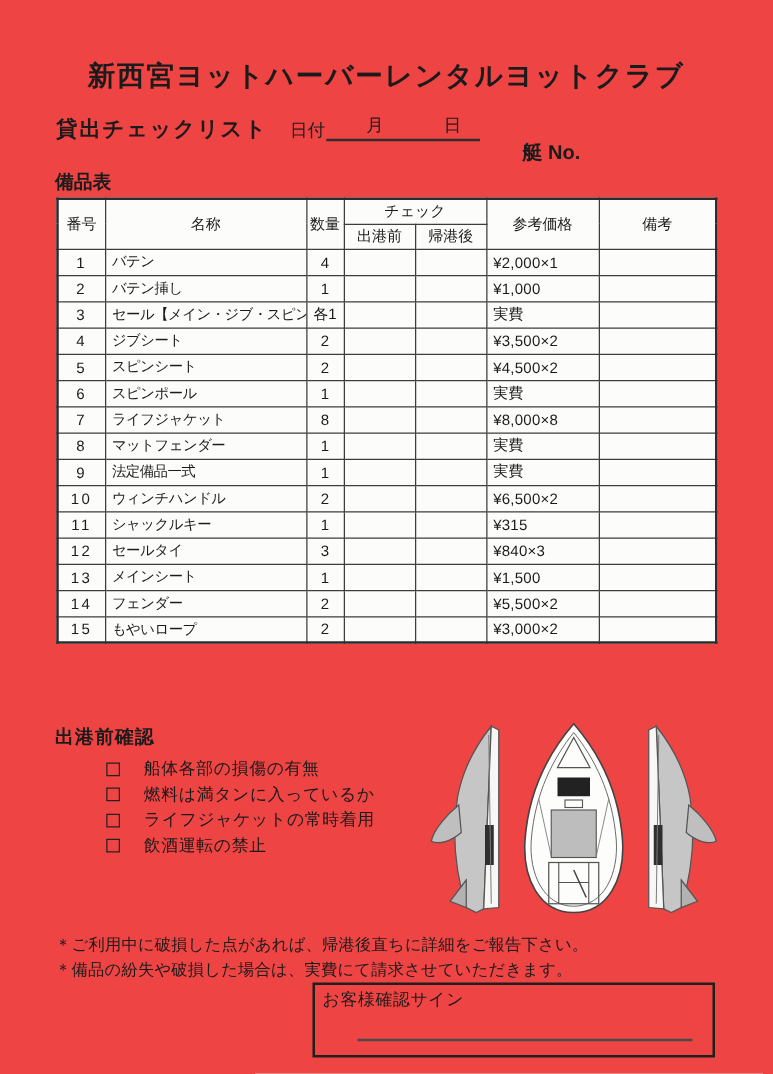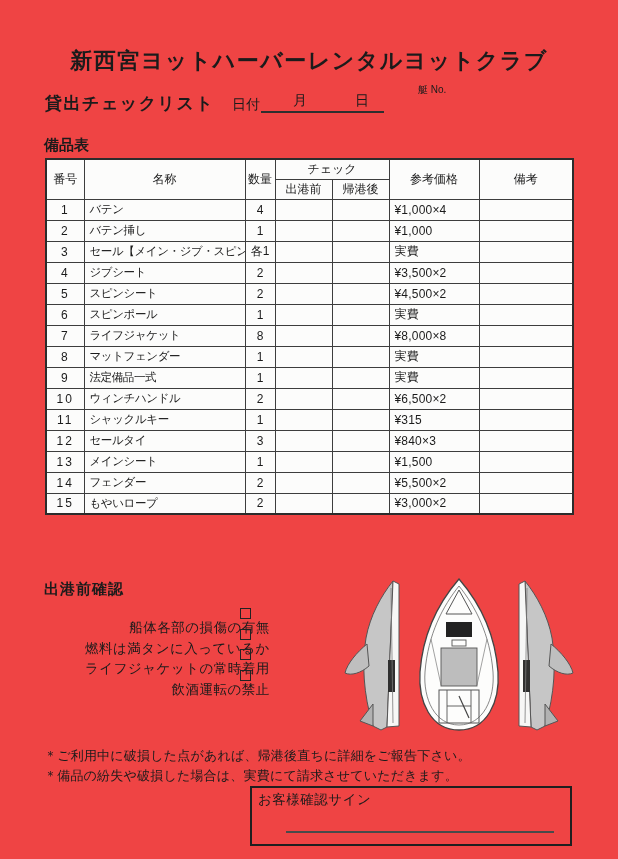--- a/index.html
+++ b/index.html
@@ -11,21 +11,21 @@
   }
   .title { position:absolute; top:46px; left:0; width:100%; text-align:center;
            font-size:22px; font-weight:600; letter-spacing:1.5px; }
   .checklist-title { position:absolute; top:92px; left:45px; font-size:17px;
                      font-weight:600; letter-spacing:1.5px; }
   .date-label   { position:absolute; top:96px; left:232px; font-size:14px; }
   .date-line    { position:absolute; top:80px; left:261px; width:123px; height:33px;
                   border-bottom:2px solid #2e2e2e; }
   .date-line .m { position:absolute; bottom:1px; left:32px;  font-size:14px; }
   .date-line .d { position:absolute; bottom:1px; left:94px;  font-size:14px; }
-  .boatno-label { position:absolute; top:83px; left:418px; font-size:10px; }
+  .boatno-label { position:absolute; top:112px; left:418px; font-size:16px;font-weight:bold; }
   .boatno-field { position:absolute; top:80px; left:466px; width:109px; height:33px;
                   border-bottom:2px solid #2e2e2e; font-size:15px;
                   letter-spacing:0.5px; padding-top:12px; }
   .section-title { position:absolute; top:136px; left:44px; font-size:15px; font-weight:600; }
 
   table.equip { position:absolute; top:158px; left:45px; width:527px;
                 border-collapse:collapse; table-layout:fixed;
                 border:2px solid #2c2c2c; background:#fcfcfb; }
   .equip th, .equip td { border:1px solid #3d3d3d; font-weight:normal;
                          font-size:12px; padding:0 5px; overflow:hidden; white-space:nowrap; }
@@ -38,21 +38,21 @@
 
   .sign-row   { position:absolute; top:517px; left:170px; display:flex; height:36px; }
   .sign-label { width:104px; border:1px solid #3d3d3d; border-top:none;
                 font-size:12.5px; display:flex; align-items:center;
                 padding-left:8px; letter-spacing:0.5px; }
   .sign-box   { width:57px; border:2px solid #1f1f1f; }
   .sign-box + .sign-box { margin-left:-2px; }
 
   .pre-title  { position:absolute; top:580px; left:44px; font-size:15px; font-weight:600; letter-spacing:1px; }
   .check-list { position:absolute; top:608px; left:85px; }
-  .check-item { display:flex; align-items:flex-end; height:14px; margin-bottom:6.5px;flex-direction:column; }
+  .check-item { display:flex; align-items:center; height:14px; margin-bottom:6.5px; }
   .checkbox   { width:11px; height:11px; border:1.6px solid #222; margin-right:19px; flex:none; }
   .check-item .lbl { font-size:13.5px; letter-spacing:0.5px; }
 
   .diagram { position:absolute; left:342px; top:577px; }
 
   .note  { position:absolute; left:44px; font-size:13px; letter-spacing:0.2px; }
   .note1 { top:747px; } .note2 { top:767px; }
 
   .customer-box { position:absolute; left:250px; top:786px; width:322px; height:60px;
                   border:2px solid #1f1f1f; }
@@ -101,21 +101,21 @@
         <th class="c">帰港後</th>
       </tr>
     </thead>
     <tbody>
         <tr>
       <td class="no">1</td>
       <td class="name">バテン</td>
       <td class="c">4</td>
       <td class="c"></td>
       <td class="c"></td>
-      <td class="price">¥1,000×4</td>
+      <td class="price">¥2,000×1</td>
       <td></td>
     </tr>
         <tr>
       <td class="no">2</td>
       <td class="name">バテン挿し</td>
       <td class="c">1</td>
       <td class="c"></td>
       <td class="c"></td>
       <td class="price">¥1,000</td>
       <td></td>

